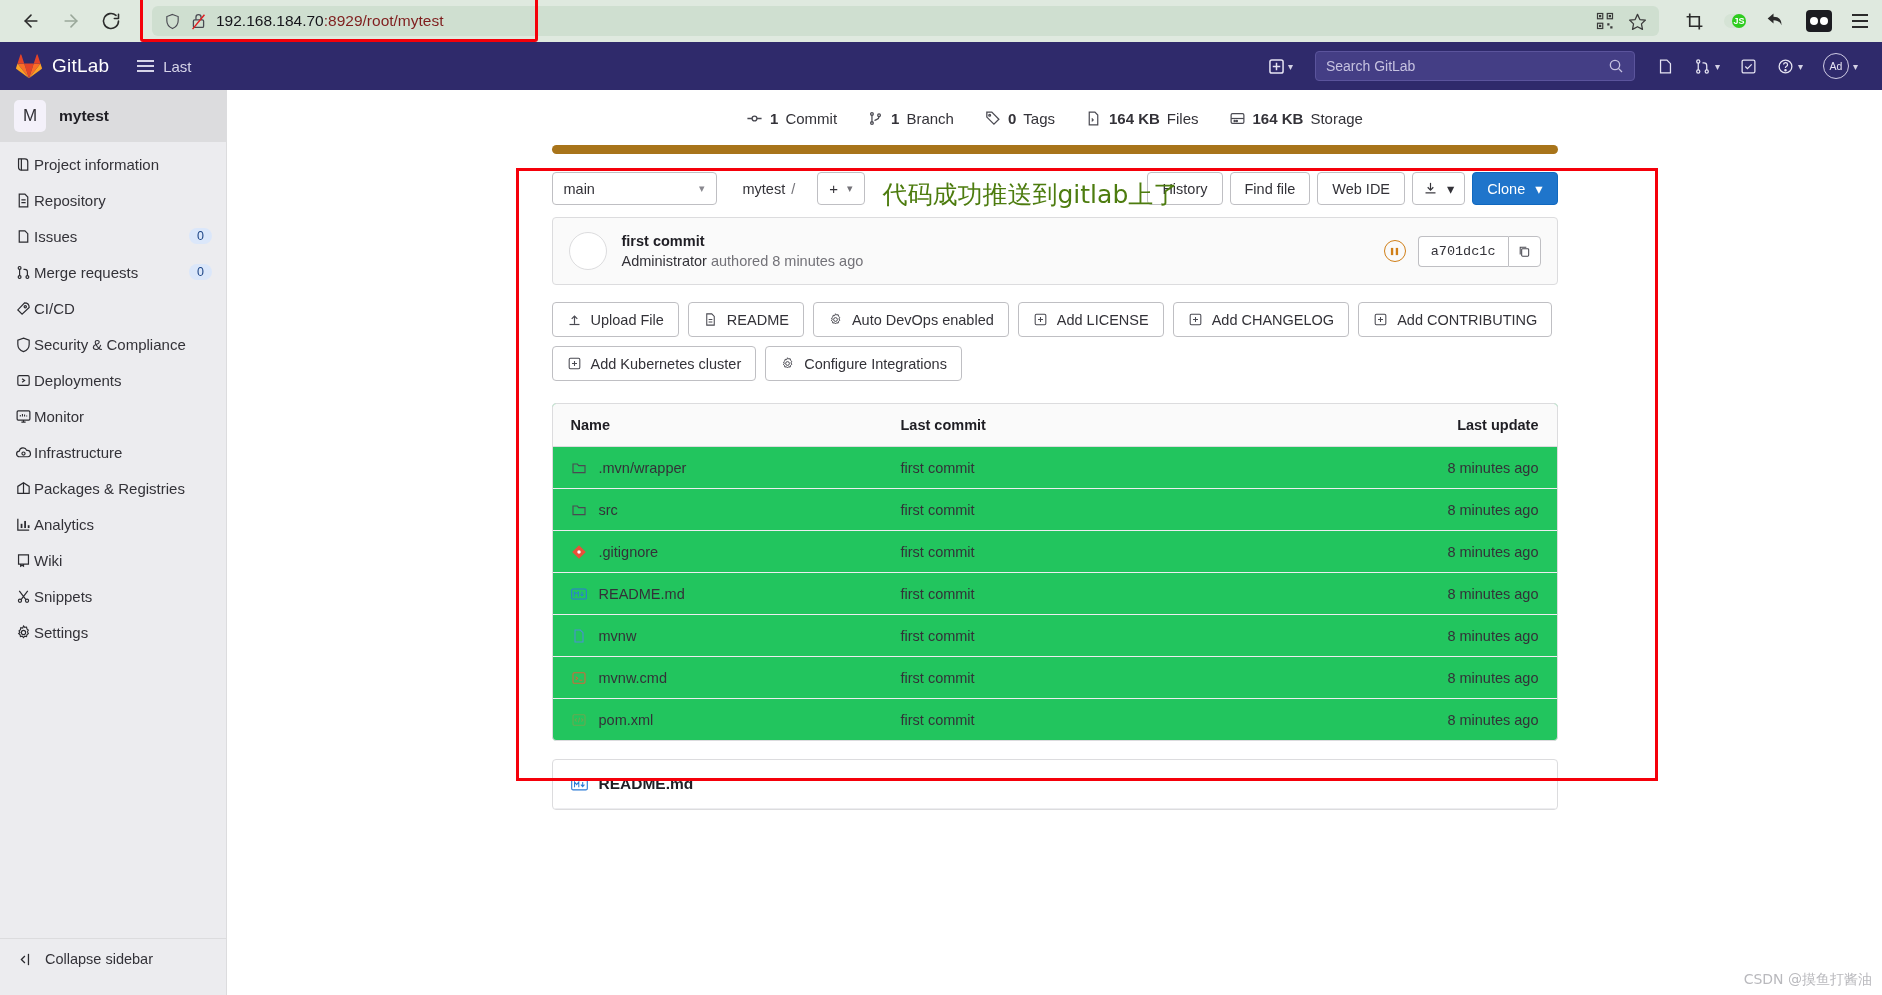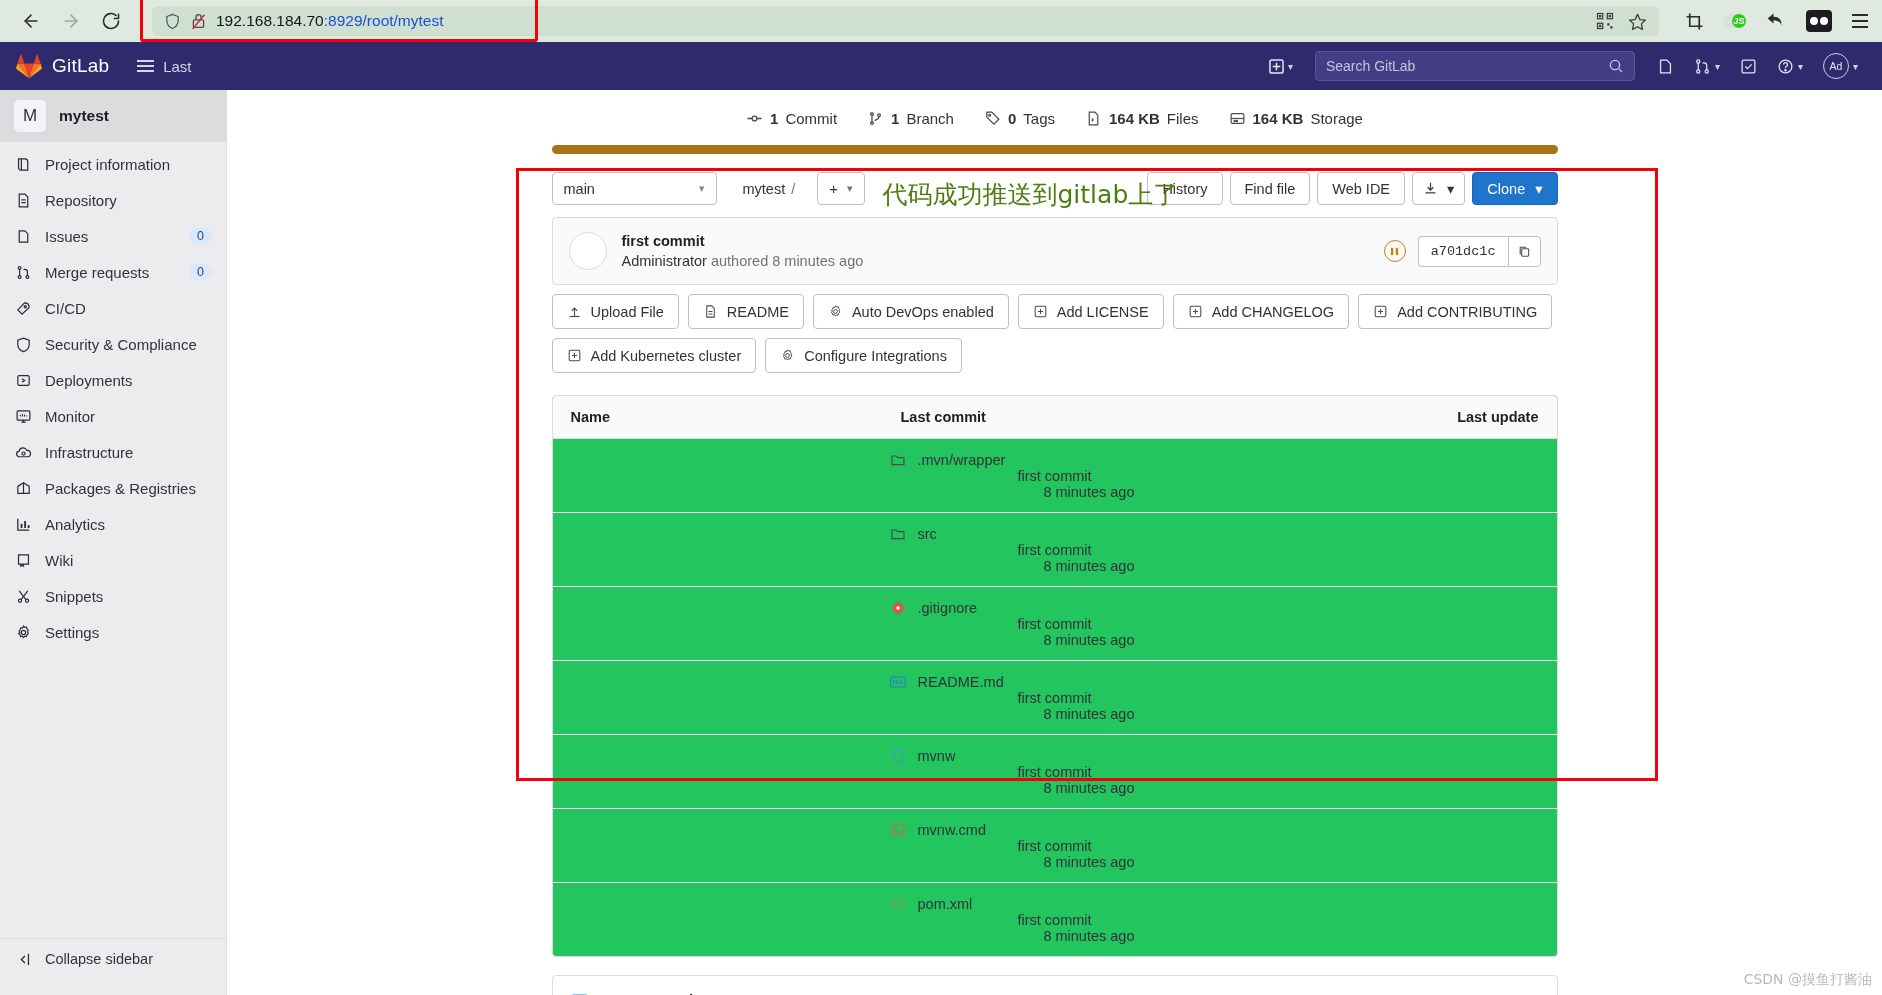--- a/index.html
+++ b/index.html
@@ -41,21 +41,21 @@
     background: #cfdfd0;
     border-radius: 6px;
     display: flex;
     align-items: center;
     padding: 0 12px;
     gap: 9px;
     font-size: 15.5px;
     color: #15141a;
   }
   .url-text .host { color: #15141a; }
-  .url-text .rest { color: #1d4ed8; text-align: center; }
+  .url-text .rest { color: #7f1d1d; text-align: center; }
   .urlbar-right {
     margin-left: auto;
     display: flex;
     align-items: center;
     gap: 14px;
     color: #3a3a3a;
   }
   .url-highlight {
     position: absolute;
     left: -12px; top: -14px;
@@ -168,21 +168,21 @@
     border-radius: 5px;
     background: #f4f1fa;
     color: #333238;
     display: flex; align-items: center; justify-content: center;
     font-size: 17px;
   }
   .proj-name { font-size: 15.5px; font-weight: bold; color: #1f1e24; }
   .nav-list { padding-top: 4px; }
   .nav-item {
     display: flex; align-items: center;
-    gap: 13px;
+    gap: 2px;
     padding: 9px 14px;
     font-size: 15px;
     color: #333238;
   }
   .nav-ico {
     width: 18px; height: 18px;
     display: flex; align-items: center; justify-content: center;
     color: #2b2b30;
     flex-shrink: 0;
   }
@@ -357,21 +357,21 @@
   .cn-annot {
     position: absolute;
     left: 330px; top: -40px;
     font-size: 25px;
     color: #fe0000;
     white-space: nowrap;
     font-family: "DejaVu Sans", sans-serif;
   }
 
   
-  .actions { display: flex; flex-wrap: wrap; gap: 9px; margin-top: 9px; }
+  .actions { display: flex; flex-wrap: wrap; gap: 9px; margin-top: 17px; }
   .action-btn {
     height: 35px;
     border: 1px solid #bfbfc3;
     border-radius: 4px;
     background: #fff;
     display: flex; align-items: center;
     gap: 9px;
     padding: 0 14px;
     font-size: 14.5px;
     color: #333238;
@@ -398,21 +398,20 @@
   .col-name { width: 330px; }
   .col-commit { flex: 1; }
   .col-update { width: 160px; text-align: right; }
   .ft-row {
     display: flex;
     align-items: center;
     padding: 12px 18px;
     border-bottom: 1px solid #ededf0;
     font-size: 14.5px;
     color: #333238;
-    flex-direction: column;
   }
   .ft-row:last-child { border-bottom: none; }
   .fname { display: flex; align-items: center; gap: 11px; }
   .fico { width: 17px; height: 17px; display: flex; align-items: center; justify-content: center; flex-shrink: 0; }
   .ft-row .col-commit { color: #333238; }
   .ft-row .col-update { color: #333238; }
 
   
   .readme-card {
     margin-top: 18px;

